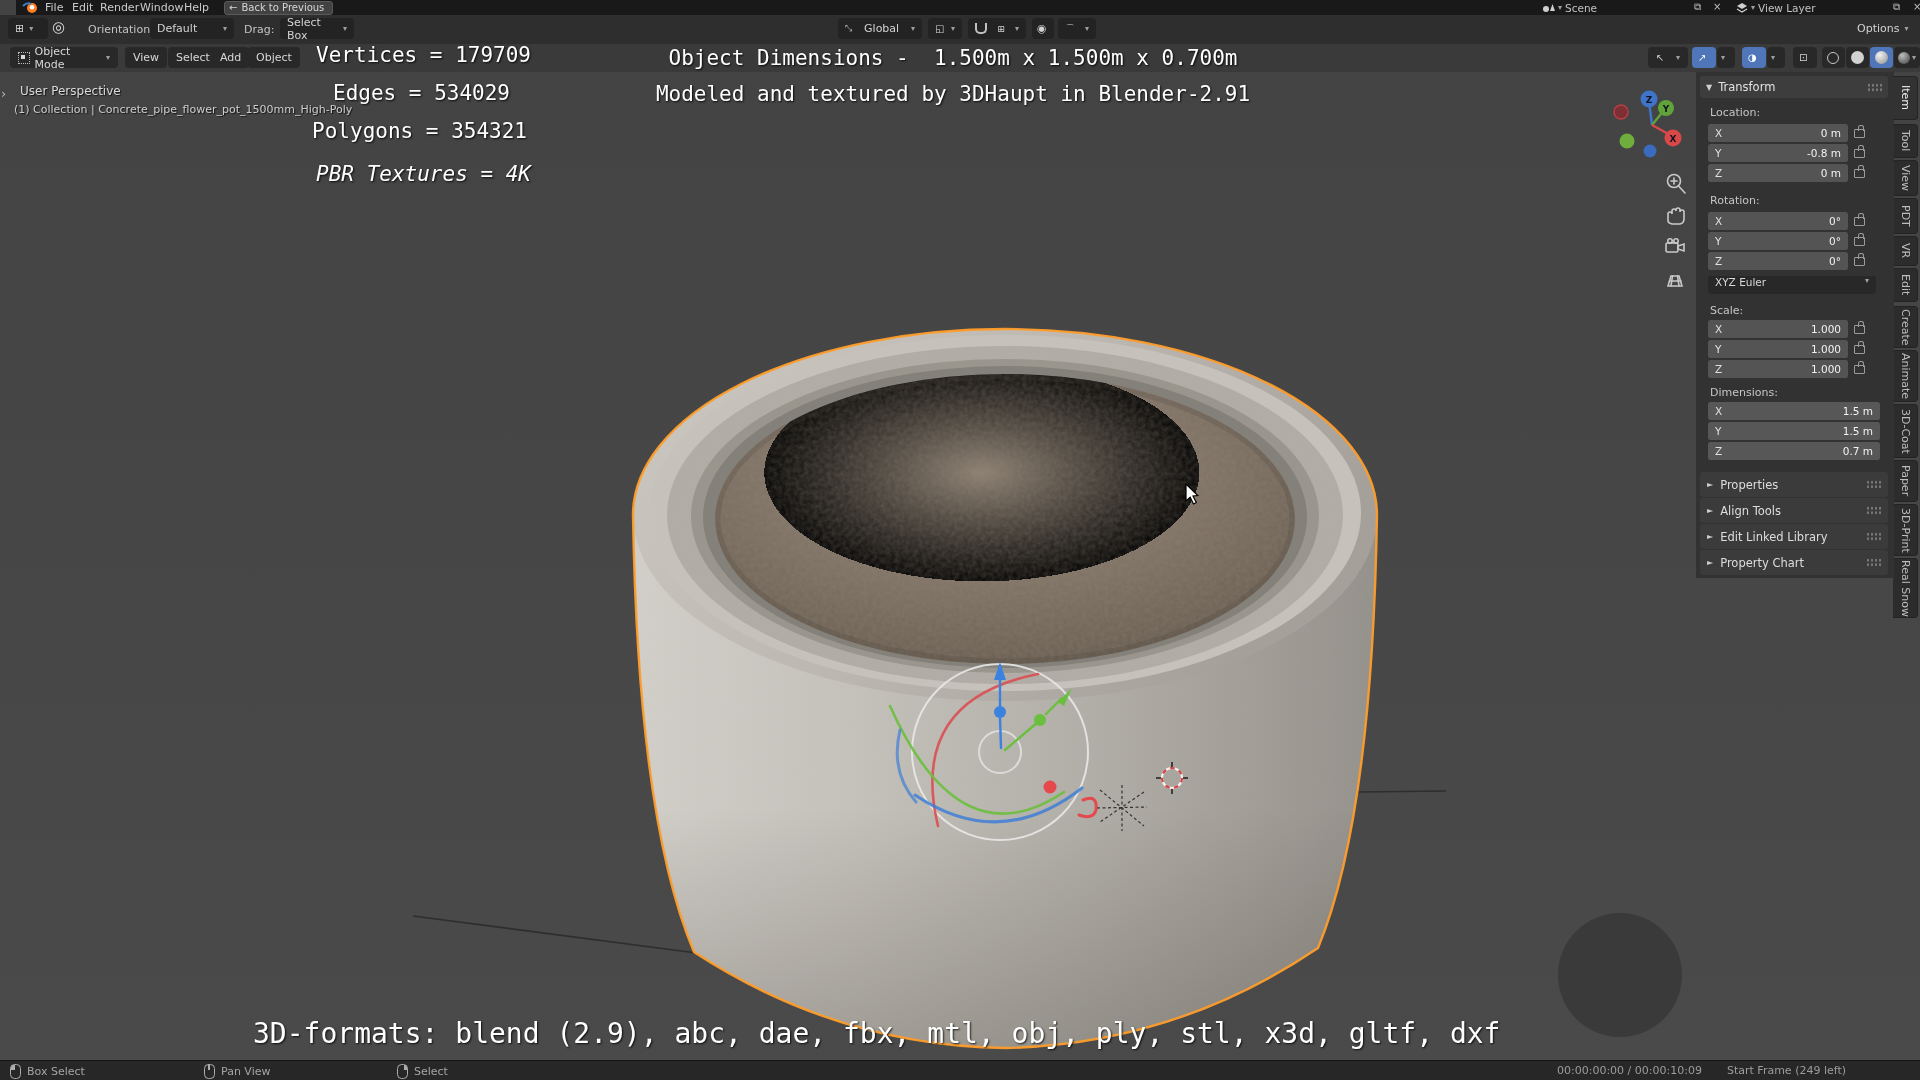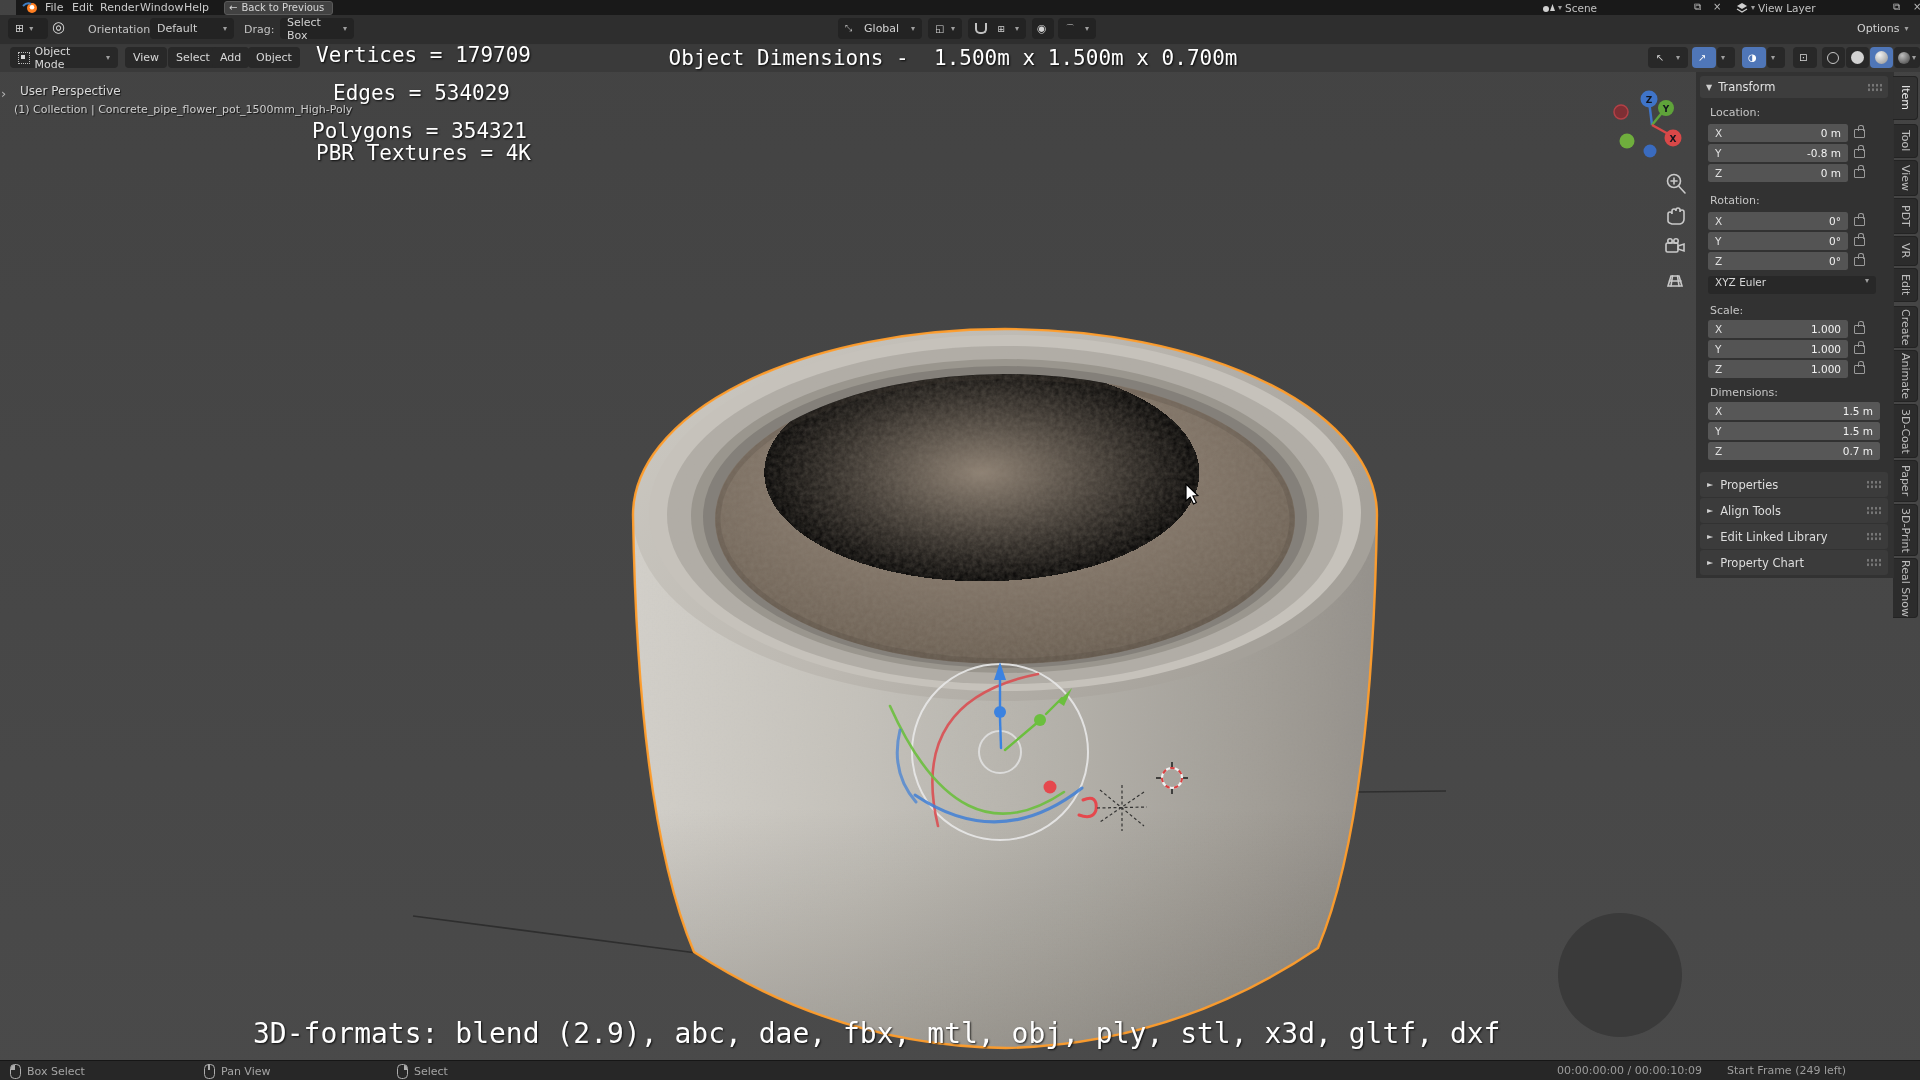--- a/index.html
+++ b/index.html
@@ -214,25 +214,26 @@
         <line x1="1669.5" y1="281" x2="1681" y2="281"></line>
       </g>
     </g>
   </svg>
 
   <div id="viewlabel">User Perspective</div>
   <div id="collection">(1) Collection | Concrete_pipe_flower_pot_1500mm_High-Poly</div>
   <div id="edgechev">›</div>
 
   <div class="bigmono" style="left:953px;top:46px;transform:translateX(-50%);">Object Dimensions -  1.500m x 1.500m x 0.700m</div>
+  <div class="bigmono" style="left:953px;top:82px;transform:translateX(-50%);">Modeled and textured by 3DHaupt in Blender-2.91</div>
 
   <div class="bigmono" style="right:1389px;top:43px;">Vertices = 179709</div>
   <div class="bigmono" style="right:1410px;top:81px;">Edges = 534029</div>
   <div class="bigmono" style="right:1393px;top:119px;">Polygons = 354321</div>
-  <div class="bigmono" style="right:1389px;top:141px;">PBR Textures = 4K</div>
+  <div class="bigmono" style="right:1389px;top:162px;font-style:italic;">PBR Textures = 4K</div>
 
   <div id="formats">3D-formats: blend (2.9), abc, dae, fbx, mtl, obj, ply, stl, x3d, gltf, dxf</div>
 
   <div id="topbar">
     <svg class="abs" width="18" height="13" style="left:6px;top:1px;">
       <circle cx="10" cy="7" r="5" fill="#ff7f22"></circle>
         <circle cx="10" cy="6.3" r="2.3" fill="#fff"></circle>
       <path d="M 1,5 Q 5,1 9,3" stroke="#3d7dc4" stroke-width="2" fill="none"></path>
     </svg>
     <div class="menu-item" style="left:29px;">File</div>

